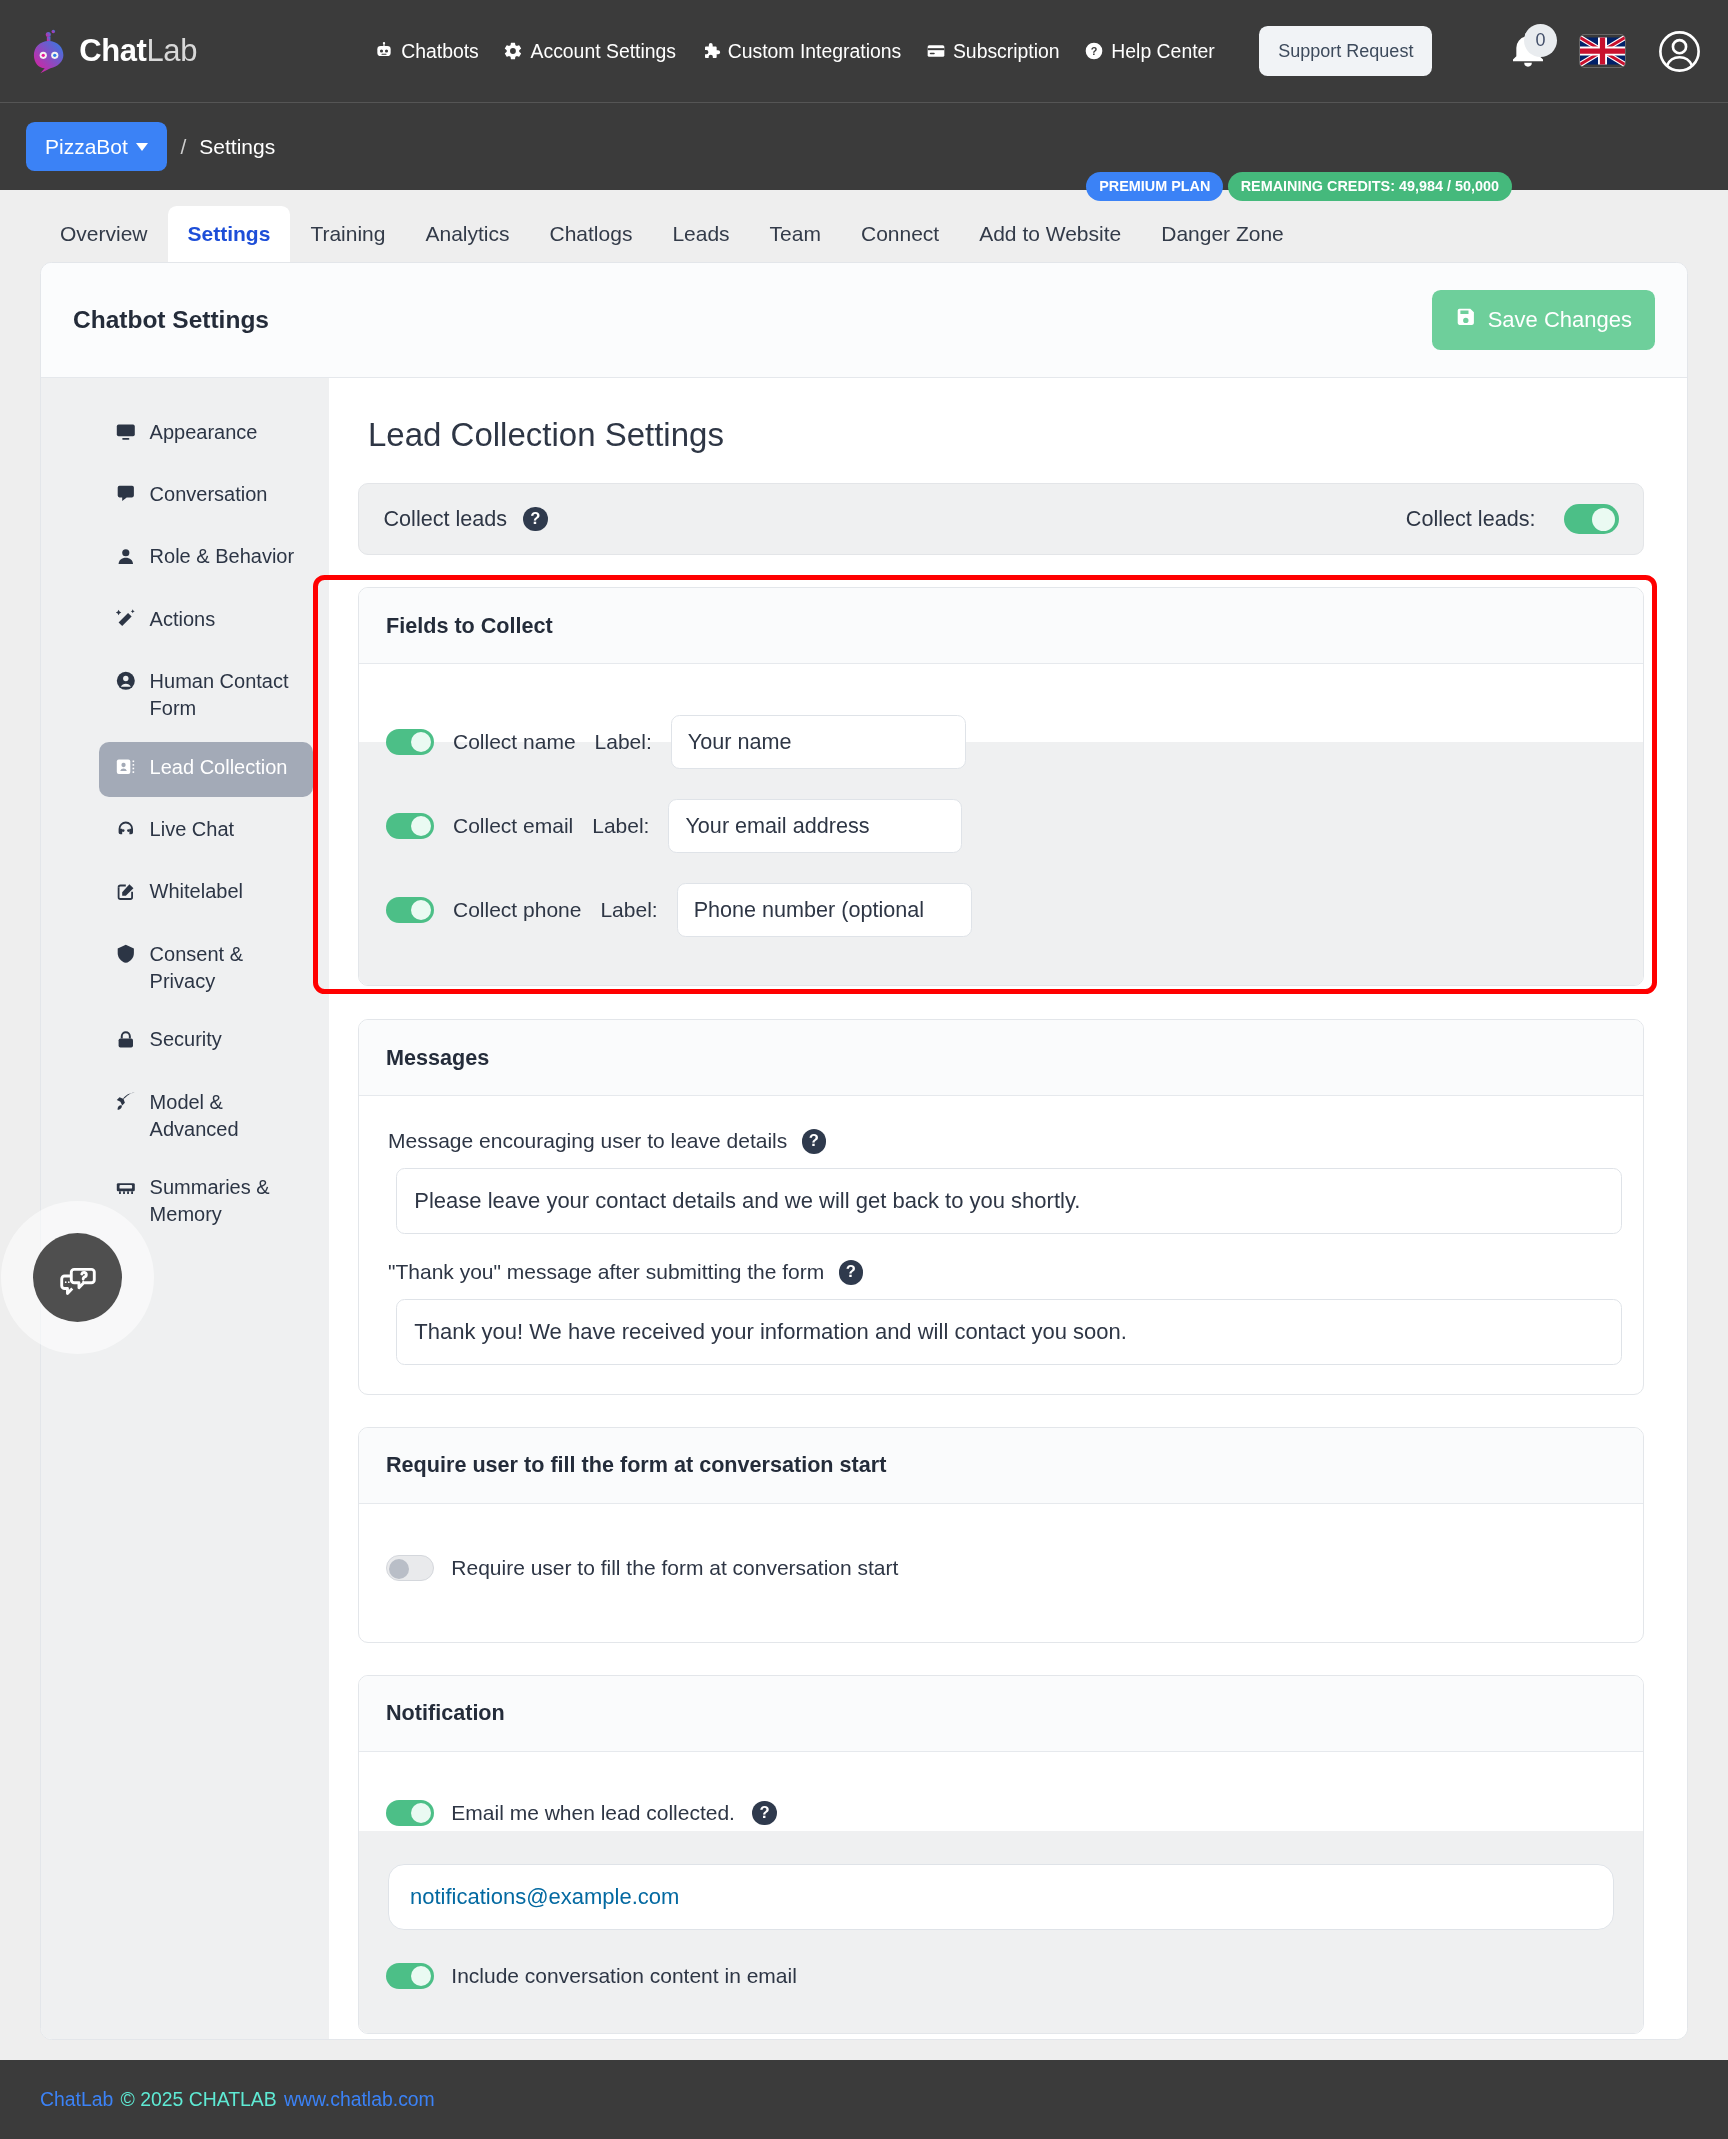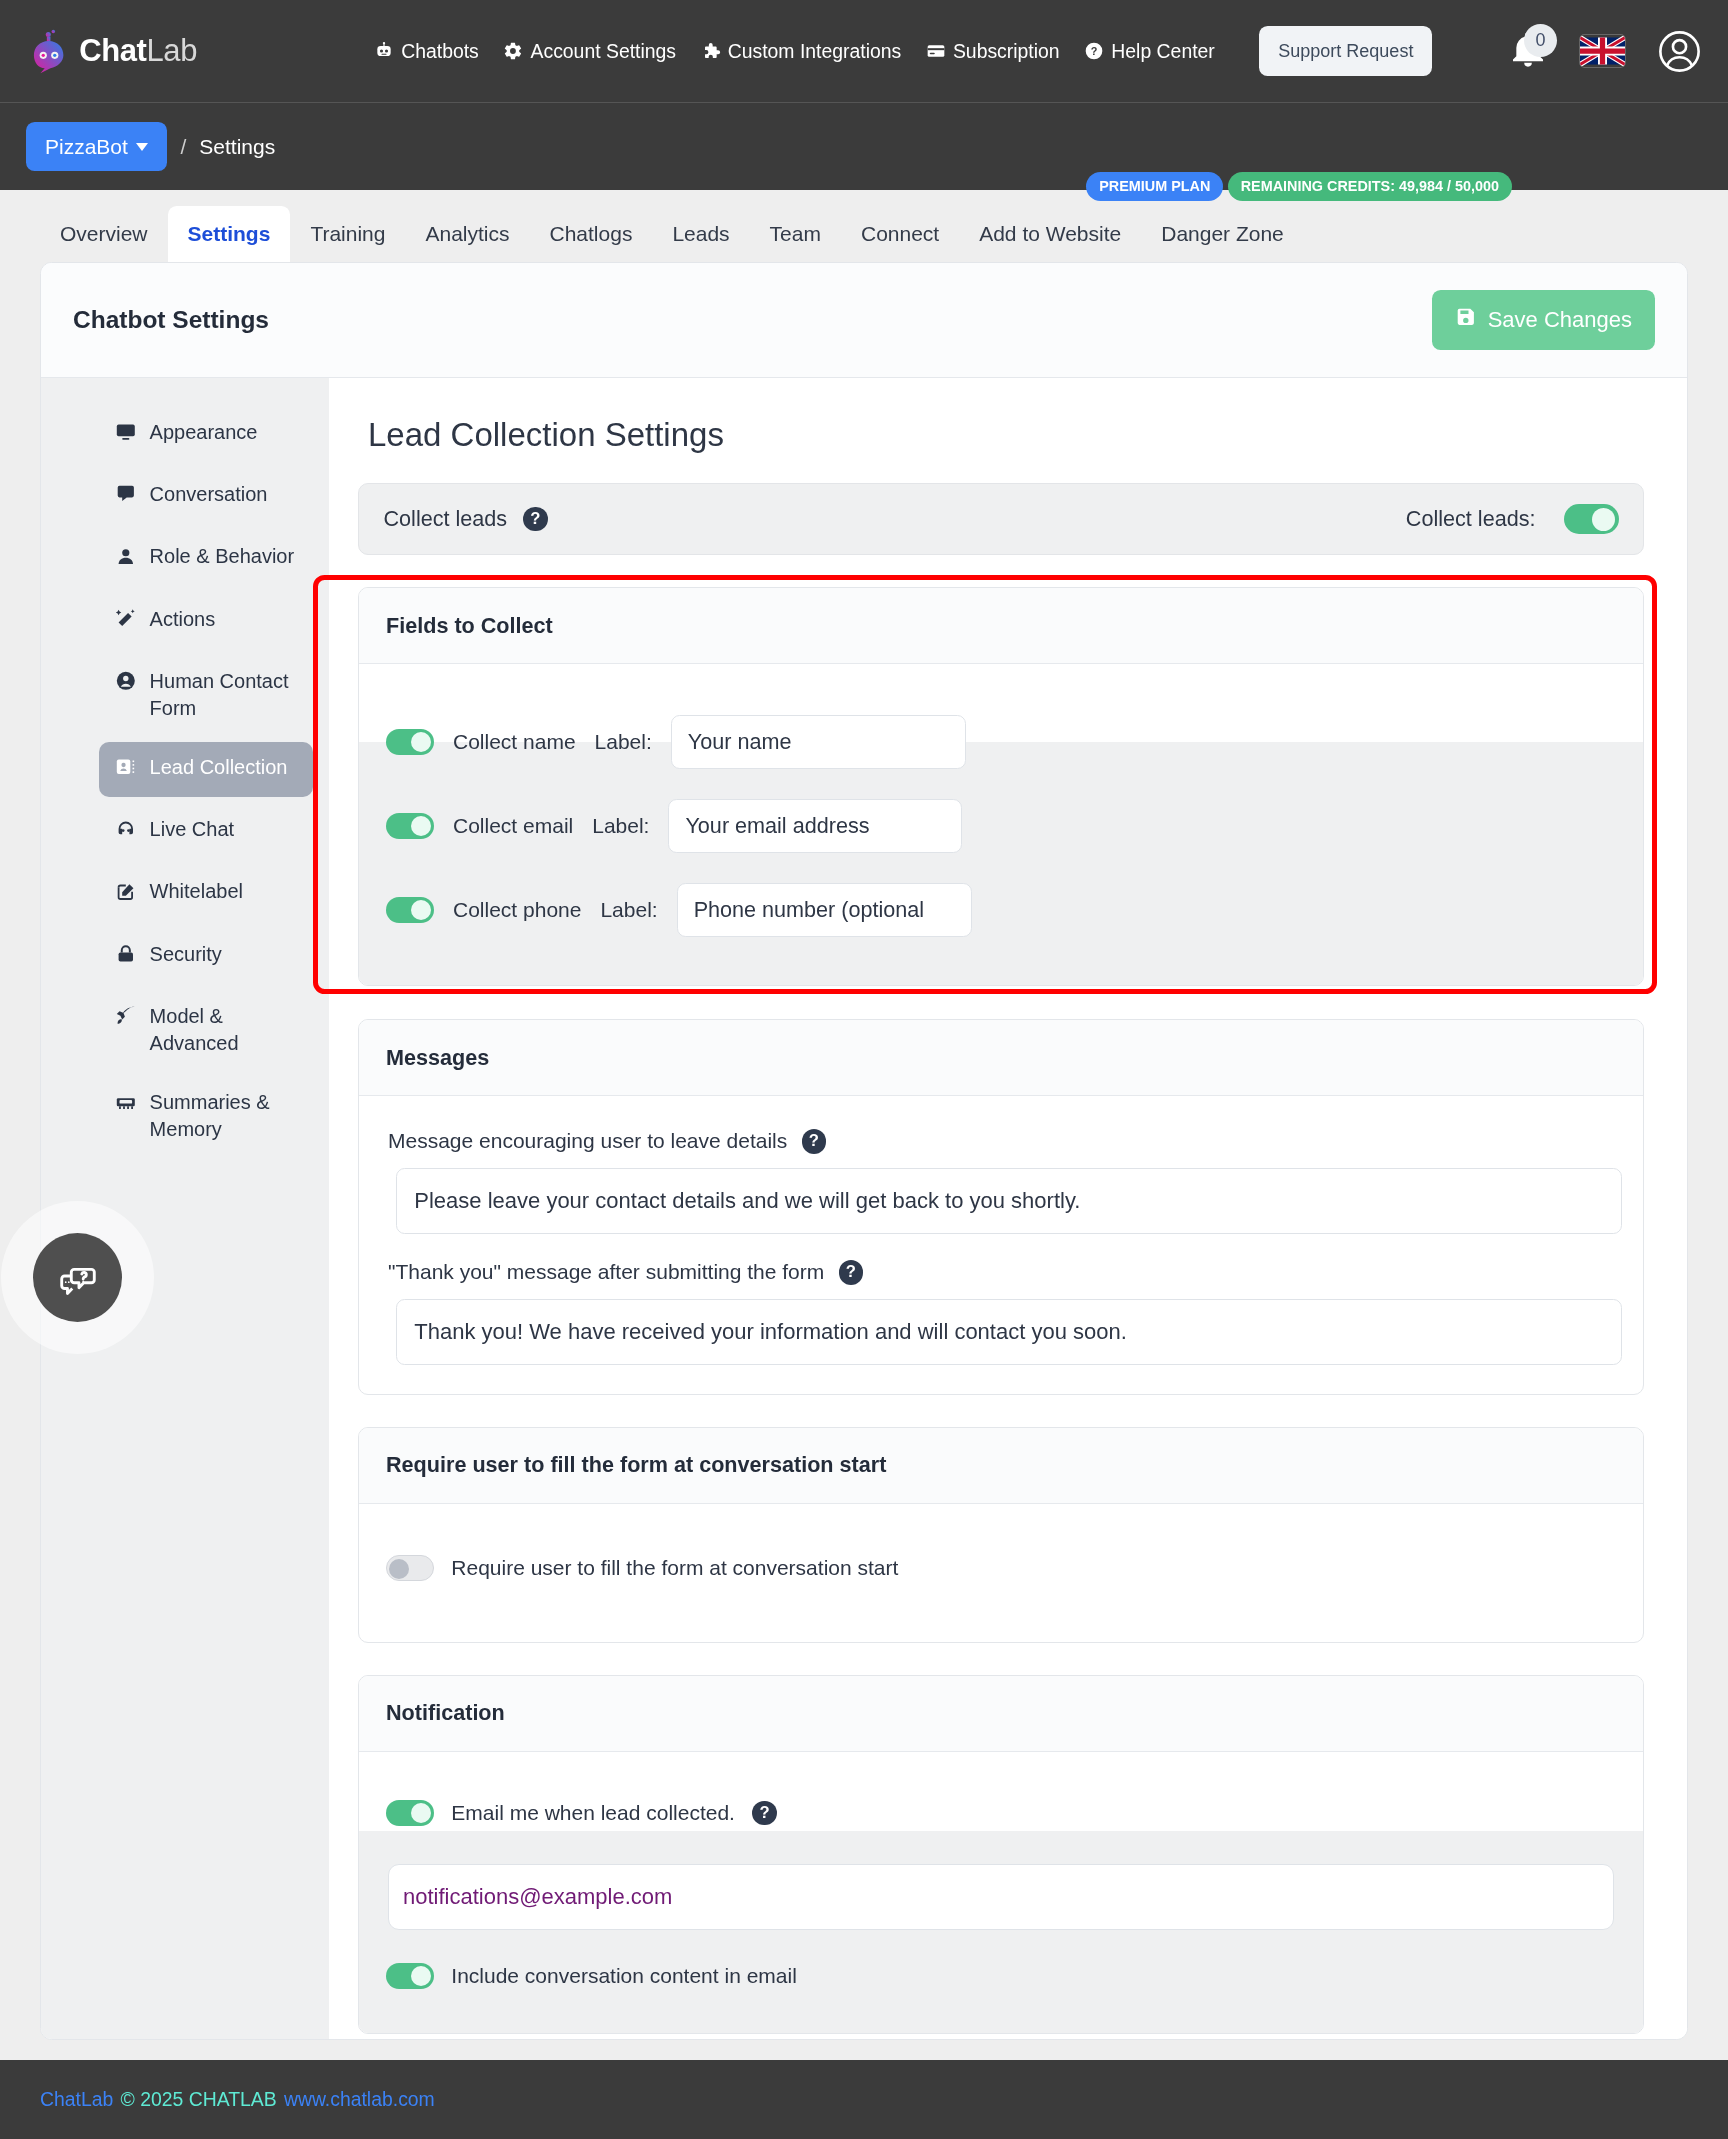--- a/index.html
+++ b/index.html
@@ -227,22 +227,22 @@
 
   .togglerow {
     display: flex; align-items: center; gap: 17.3px;
     padding: 0 27px; height: 89px; position: relative; z-index: 2;
     font-size: 21px; color: #2e3645;
   }
 
   .notif-body { padding-bottom: 32px; }
   .notif-input-wrap { padding: 26px 29px 21.6px 29px; position: relative; z-index: 2; }
   .notif-input {
-    width: 100%; background: #ffffff; border: 0.7px solid #dfe3e8; border-radius: 11px;
-    font-size: 22px; color: #701a75; padding: 19px 14px; font-family: inherit; outline: none;
+    width: 100%; background: #ffffff; border: 0.7px solid #dfe3e8; border-radius: 16px;
+    font-size: 22px; color: #0369a1; padding: 19px 21px; font-family: inherit; outline: none;
   }
 
   
   .redbox {
     position: absolute;
     border: 5.8px solid #ff0000;
     border-radius: 11.5px;
     pointer-events: none;
     z-index: 40;
   }
@@ -492,20 +492,26 @@
 
       <div class="side-item">
         <span class="ico"><svg width="21.6" height="21.6" viewBox="0 0 24 24" fill="none" stroke="#2c3545" stroke-width="2">
                 <path d="M4 7a2 2 0 0 1 2-2h6"></path>
                 <path d="M4 7v11a2 2 0 0 0 2 2h11a2 2 0 0 0 2-2v-6"></path>
                 <path d="M16 3.5 20.5 8 12 16.5H8V12.5L16 3.5Z" fill="#2c3545" stroke="none"></path>
               </svg></span>
         <span>Whitelabel</span>
       </div>
 
+      <div class="side-item">
+        <span class="ico"><svg width="21.6" height="21.6" viewBox="0 0 24 24" fill="#2c3545">
+                <path d="M12 2 3 6v5c0 5.2 3.8 9.9 9 11 5.2-1.1 9-5.8 9-11V6l-9-4Z"></path>
+              </svg></span>
+        <span>Consent &amp; Privacy</span>
+      </div>
 
       <div class="side-item">
         <span class="ico"><svg width="21.6" height="21.6" viewBox="0 0 24 24" fill="#2c3545">
                 <rect x="4" y="10.5" width="16" height="10" rx="2"></rect>
                 <path d="M7.5 10.5V8a4.5 4.5 0 0 1 9 0v2.5" fill="none" stroke="#2c3545" stroke-width="2.2"></path>
               </svg></span>
         <span>Security</span>
       </div>
 
       <div class="side-item">

